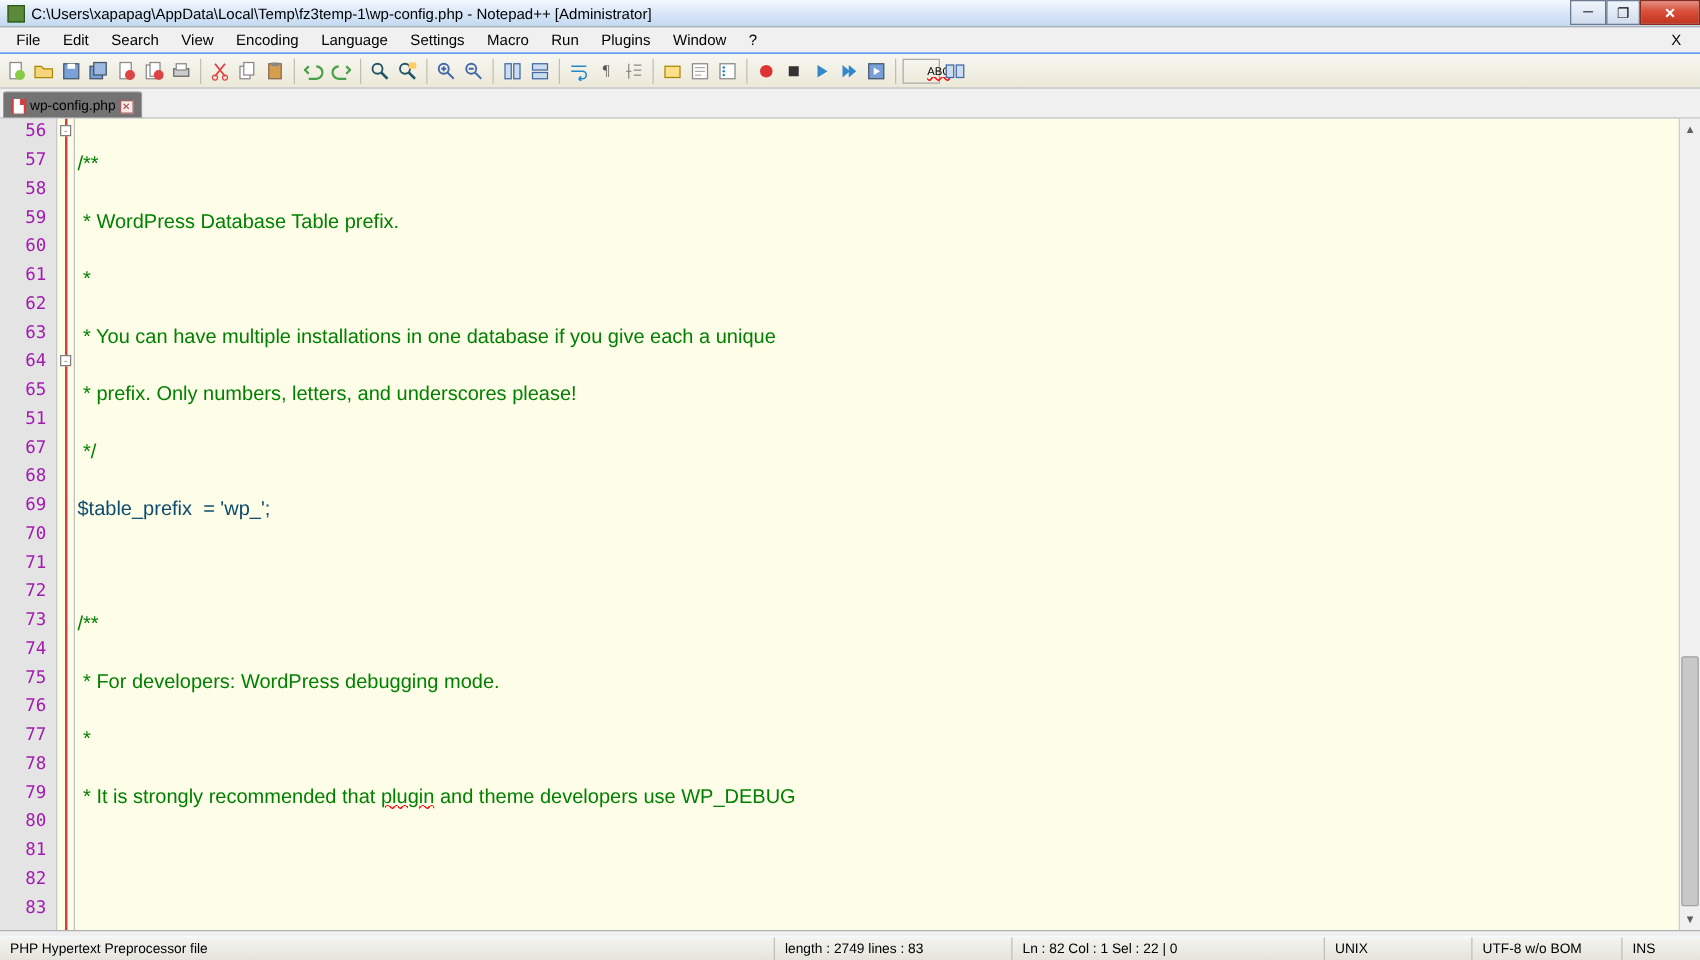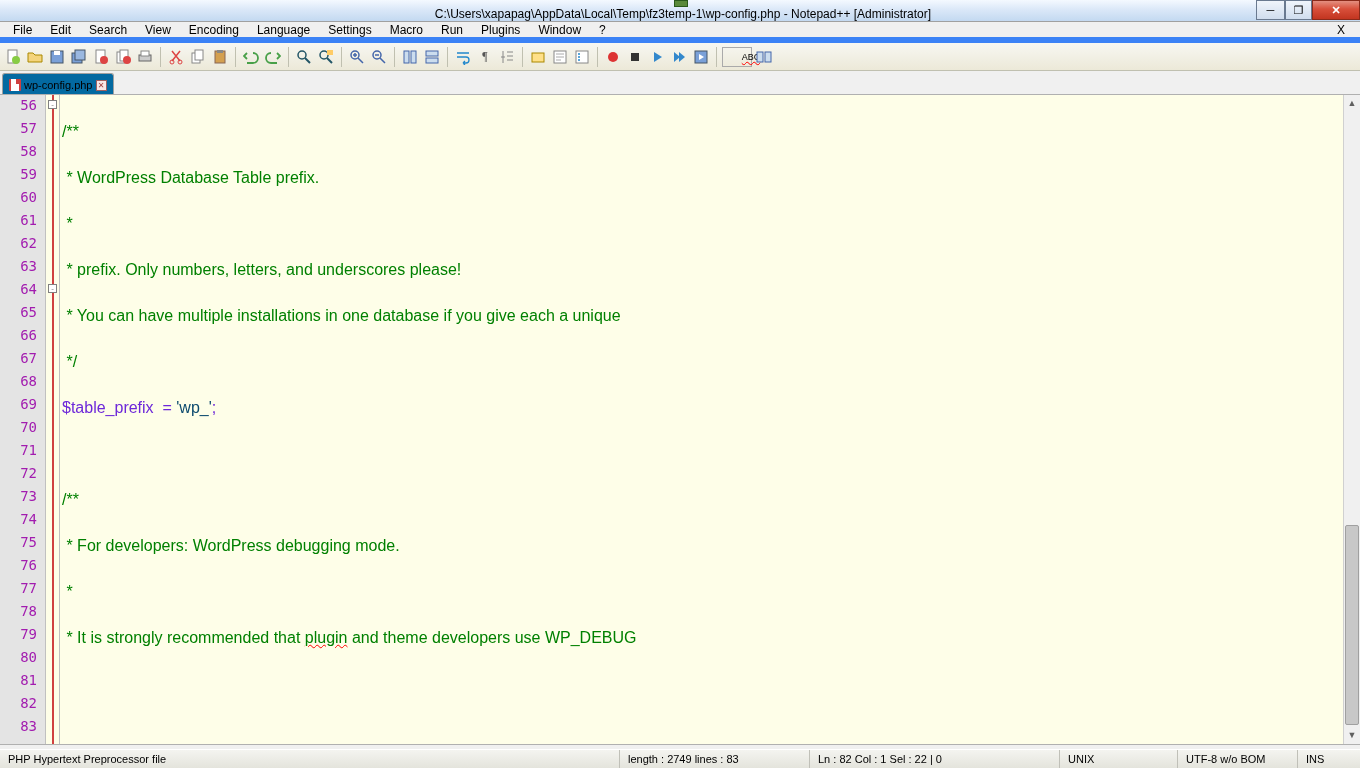--- a/index.html
+++ b/index.html
@@ -1,45 +1,45 @@
 <!DOCTYPE html>
 <html><head>
 <meta charset="utf-8">
 <style>
 * { margin:0; padding:0; box-sizing:border-box; font-family:"Segoe UI",Tahoma,sans-serif; }
 html,body { width:1360px; height:768px; overflow:hidden; background:#d4e5f7; }
-.titlebar { height:22px; background:linear-gradient(#f4f9ff,#dbe8f8 45%,#c3d9f1); display:flex; align-items:center; padding-left:6px; font-size:12px; color:#000; position:relative; border-bottom:1px solid #a0a0a0;flex-direction:column; }
+.titlebar { height:22px; background:linear-gradient(#f4f9ff,#dbe8f8 45%,#c3d9f1); display:flex; align-items:center; padding-left:6px; font-size:12px; color:#000; position:relative; border-bottom:1px solid #a0a0a0; }
 .titlebar .icon { width:14px; height:14px; background:#5a8a3a; border:1px solid #2a5a1a; margin-right:5px; }
 .winbtns { position:absolute; right:0; top:0; display:flex; }
 .winbtn { width:29px; height:20px; border:1px solid #6a7a90; background:linear-gradient(#f0f5fb,#d0ddee); display:flex; align-items:center; justify-content:center; font-size:11px; font-family:Arial; }
 .winbtn.max { width:27px; }
 .winbtn.close { width:48px; background:linear-gradient(#e48f80,#d84f3a 45%,#c23520); color:#fff; font-weight:bold; border-color:#8a2a1a;}
-.menubar { height:21px; background:#f0f0f0; display:flex; align-items:center; padding:0 4px; font-size:12px; border-bottom:6px solid #3b82f6; position:relative;}
+.menubar { height:21px; background:#f0f0f0; display:flex; align-items:center; padding:0 4px; font-size:12px; border-bottom:1px solid #3b82f6; position:relative;}
 .menubar span { padding:2px 9px; }
 .menubar .xright { position:absolute; right:6px; font-family:Arial; }
 .toolbar { height:28px; background:linear-gradient(#f7f7f2,#ece9d8); border-bottom:1px solid #c0c0b0; display:flex; align-items:center; padding:0 3px; gap:2px;}
 .tbtn { width:20px; height:20px; display:flex; align-items:center; justify-content:center; font-size:12px; border:1px solid transparent; }
 .tbtn svg { display:block; }
 .sep { width:1px; height:20px; background:#c0c0b0; margin:0 3px; }
 .tabbar { height:24px; background:#f0f0f0; border-bottom:1px solid #b0b0b0; display:flex; align-items:flex-end; padding-left:2px;}
-.tab { height:21px; background:#0369a1; border:1px solid #a0a0a0; border-bottom:none; padding:2px 6px 0 6px; font-size:11px; display:flex; align-items:center; gap:3px; border-radius:3px 3px 0 0;}
+.tab { height:21px; background:#737373; border:1px solid #a0a0a0; border-bottom:none; padding:2px 6px 0 6px; font-size:11px; display:flex; align-items:center; gap:3px; border-radius:3px 3px 0 0;}
 .tab .ticon { width:12px; height:12px; background:#d04040; border-radius:1px; position:relative; overflow:hidden;}
 .tab .ticon::before { content:""; position:absolute; left:2px; top:0; width:8px; height:12px; background:#fff;}
 .tab .ticon::after { content:""; position:absolute; right:0; top:0; width:5px; height:5px; background:#d04040;}
 .tab .tx { width:11px; height:11px; border:1px solid #a06060; color:#a04040; font-size:8px; line-height:9px; text-align:center; background:#f8e8e8;}
 .editor { height:650px; background:#fff; position:relative; display:flex; border-bottom:1px solid #b0b0b0;}
 .gutter { width:46px; background:#e4e4e4; border-right:1px solid #c0c0c0; padding-top:2px;}
 .gutter .ln { height:23px; line-height:23px; text-align:right; padding-right:8px; font:14px Consolas,monospace; color:#a21caf;}
 .foldcol { width:14px; background:#fefee8; border-right:1px solid #c0c0c0; position:relative;}
 .foldcol .redline { position:absolute; left:6px; top:0; width:2px; height:100%; background:#d04040;}
 .foldbox { position:absolute; left:2px; width:9px; height:9px; border:1px solid #808080; background:#fff; font:8px/7px Arial; text-align:center; color:#808080;}
 .codearea { flex:1; background:#fefee8; font:16px/23px Consolas,"Courier New",monospace; padding-top:2px; padding-left:2px; white-space:pre; overflow:hidden; position:relative;}
 .codearea .row { height:23px; }
 .cm { color:#008000; }
-.va { color:#6d28d9; }
+.va { color:#0c4a6e; }
 .st { color:#0c4a6e; }
 .wavy { text-decoration:underline wavy red; text-decoration-thickness:1px;}
 .scrollv { width:17px; background:#f0f0f0; border-left:1px solid #d0d0d0; position:relative;}
 .scrollv .arr { height:17px; background:#f0f0f0; text-align:center; font-size:9px; line-height:17px; color:#606060;}
 .scrollv .thumb { position:absolute; left:1px; right:1px; background:#c8c8c8; border:1px solid #a0a0a0; border-radius:2px;}
 .blank { height:4px; background:#f0f0f0;}
 .status { height:19px; background:linear-gradient(#f4f4f0,#e4e4dc); border-top:1px solid #fff; display:flex; align-items:flex-end; font-size:11px; }
 .status .cell { padding:0 8px; border-right:1px solid #c0c0b8; height:100%; display:flex; align-items:center;}
 </style>
 </head>
@@ -270,21 +270,21 @@
     <div class="ln">56</div>
     <div class="ln">57</div>
     <div class="ln">58</div>
     <div class="ln">59</div>
     <div class="ln">60</div>
     <div class="ln">61</div>
     <div class="ln">62</div>
     <div class="ln">63</div>
     <div class="ln">64</div>
     <div class="ln">65</div>
-    <div class="ln">66</div>
+    <div class="ln">51</div>
     <div class="ln">67</div>
     <div class="ln">68</div>
     <div class="ln">69</div>
     <div class="ln">70</div>
     <div class="ln">71</div>
     <div class="ln">72</div>
     <div class="ln">73</div>
     <div class="ln">74</div>
     <div class="ln">75</div>
     <div class="ln">76</div>
@@ -298,22 +298,22 @@
   </div>
   <div class="foldcol">
     <div class="redline"></div>
     <div class="foldbox" style="top:5px">-</div>
     <div class="foldbox" style="top:189px">-</div>
   </div>
   <div class="codearea">
 <div class="row"><span class="cm">/**</span></div>
 <div class="row"><span class="cm"> * WordPress Database Table prefix.</span></div>
 <div class="row"><span class="cm"> *</span></div>
+<div class="row"><span class="cm"> * You can have multiple installations in one database if you give each a unique</span></div>
 <div class="row"><span class="cm"> * prefix. Only numbers, letters, and underscores please!</span></div>
-<div class="row"><span class="cm"> * You can have multiple installations in one database if you give each a unique</span></div>
 <div class="row"><span class="cm"> */</span></div>
 <div class="row"><span class="va">$table_prefix  = </span><span class="st">'wp_'</span><span class="va">;</span></div>
 <div class="row"></div>
 <div class="row"><span class="cm">/**</span></div>
 <div class="row"><span class="cm"> * For developers: WordPress debugging mode.</span></div>
 <div class="row"><span class="cm"> *</span></div>
 <div class="row"><span class="cm"> * It is strongly recommended that </span><span class="cm wavy">plugin</span><span class="cm"> and theme developers use WP_DEBUG</span></div>
 
 
 

